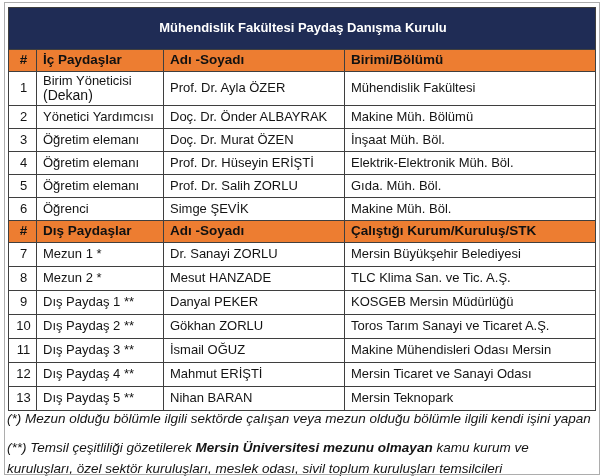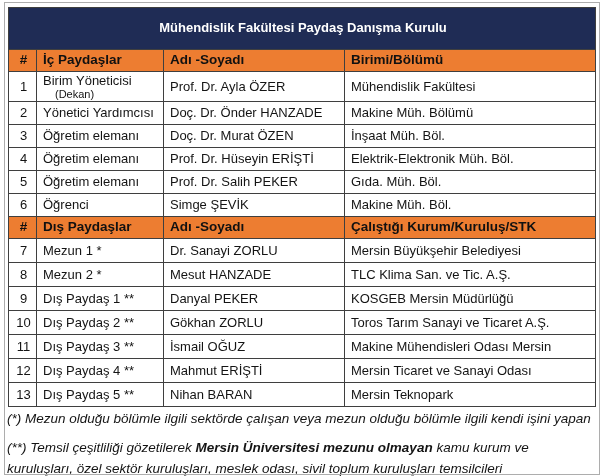--- a/index.html
+++ b/index.html
@@ -52,24 +52,23 @@
     background:var(--orange);
     font-weight:bold;
     font-size:13.5px;
     height:19px;
     color:#111;
   }
   tr.body-row td{height:20px;}
   tr.body-row.ext td{height:21px;}
   td.td-no{text-align:center;padding:1px 2px;}
   .role-note{
-    font-size:11px;
+    font-size:14px;
     line-height:1.1;
     margin-top:-1px;
-    margin-left:12px;
   }
   .notes{
     position:absolute;
     left:7px;top:409px;
     width:590px;
     font-style:italic;
     font-size:13.5px;
     line-height:1.5;
   }
   .note{margin:0 0 9px 0;}
@@ -105,39 +104,39 @@
           <td class="td-role">
             <div>Birim Yöneticisi</div>
             <div class="role-note">(Dekan)</div>
           </td>
           <td class="td-name">Prof. Dr. Ayla ÖZER</td>
           <td class="td-unit">Mühendislik Fakültesi</td>
         </tr>
         <tr class="body-row">
           <td class="td-no">2</td>
           <td class="td-role">Yönetici Yardımcısı</td>
-          <td class="td-name">Doç. Dr. Önder HANZADE</td>
+          <td class="td-name">Doç. Dr. Önder ALBAYRAK</td>
           <td class="td-unit">Makine Müh. Bölümü</td>
         </tr>
         <tr class="body-row">
           <td class="td-no">3</td>
           <td class="td-role">Öğretim elemanı</td>
           <td class="td-name">Doç. Dr. Murat ÖZEN</td>
           <td class="td-unit">İnşaat Müh. Böl.</td>
         </tr>
         <tr class="body-row">
           <td class="td-no">4</td>
           <td class="td-role">Öğretim elemanı</td>
           <td class="td-name">Prof. Dr. Hüseyin ERİŞTİ</td>
           <td class="td-unit">Elektrik-Elektronik Müh. Böl.</td>
         </tr>
         <tr class="body-row">
           <td class="td-no">5</td>
           <td class="td-role">Öğretim elemanı</td>
-          <td class="td-name">Prof. Dr. Salih PEKER</td>
+          <td class="td-name">Prof. Dr. Salih ZORLU</td>
           <td class="td-unit">Gıda. Müh. Böl.</td>
         </tr>
         <tr class="body-row">
           <td class="td-no">6</td>
           <td class="td-role">Öğrenci</td>
           <td class="td-name">Simge ŞEVİK</td>
           <td class="td-unit">Makine Müh. Böl.</td>
         </tr>
       </tbody>
     <tbody>

